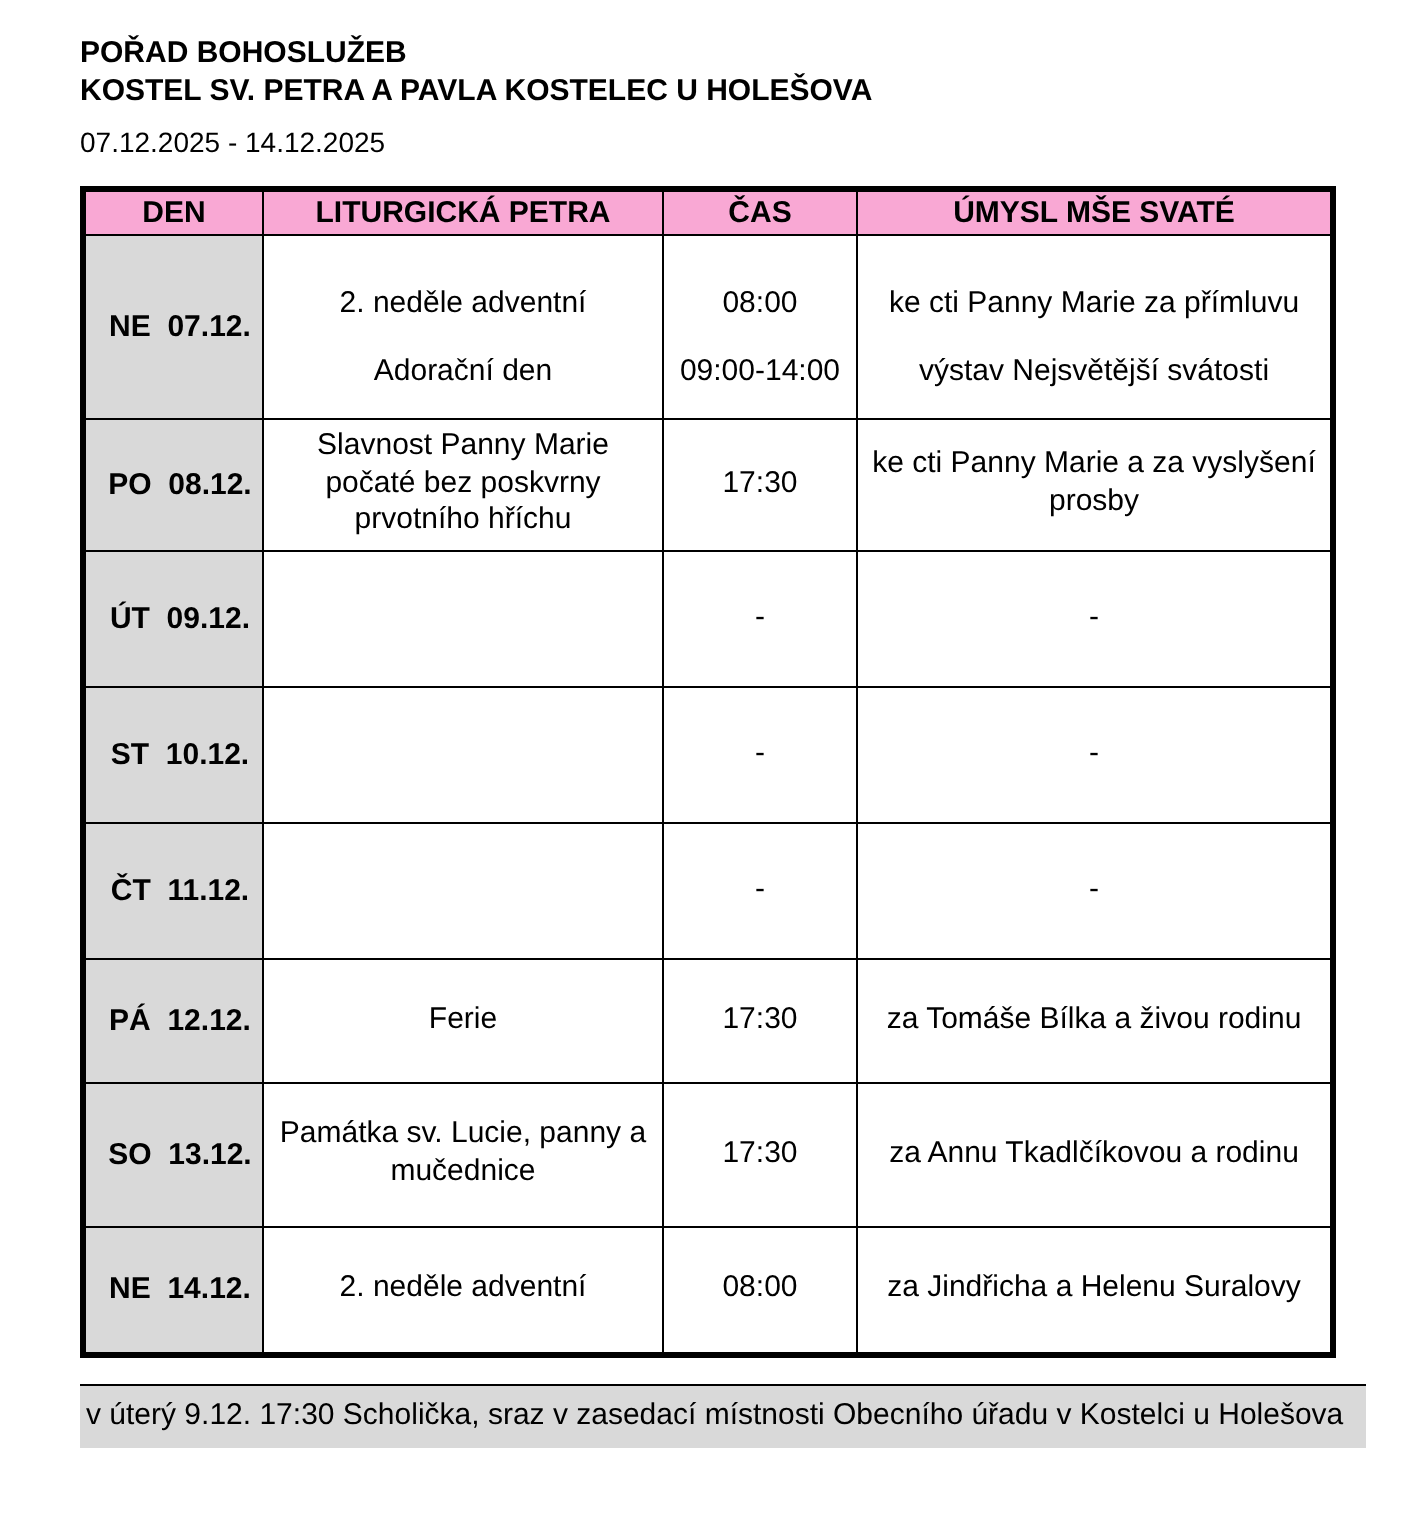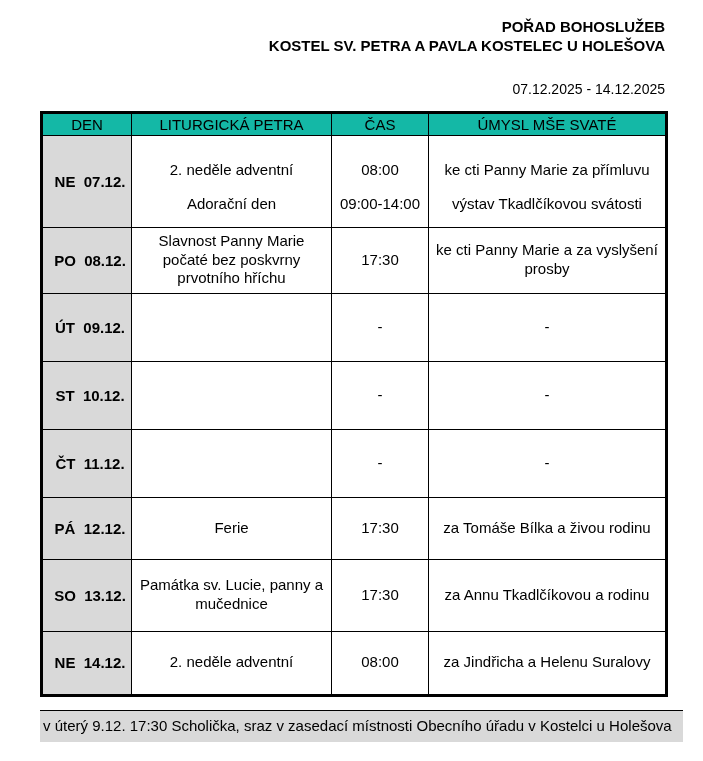--- a/index.html
+++ b/index.html
@@ -5,41 +5,41 @@
   * { box-sizing: border-box; margin: 0; padding: 0; }
   html, body { background: #ffffff; }
   body {
     width: 703px;
     height: 761px;
     font-family: "Liberation Sans", sans-serif;
     color: #000;
   }
   .page { width: 703px; padding: 18px 38px 10px 40px; }
 
-  .doc-header { text-align: right; margin-bottom: 14px; }
+  .doc-header { text-align: left; margin-bottom: 14px; }
   .doc-title { font-size: 15px; font-weight: bold; line-height: 1.25; }
-  .doc-date  { font-size: 14px; margin-top: 25px; }
+  .doc-date  { font-size: 14px; margin-top: 7px; }
 
   table.schedule {
     width: 625px;
     border-collapse: collapse;
     border: 3px solid var(--border, #000);
     table-layout: fixed;
   }
   table.schedule th, table.schedule td {
     border: 1px solid var(--border, #000);
     font-size: 15px;
     vertical-align: middle;
   }
   table.schedule thead tr { height: 23px; }
   table.schedule th {
-    font-weight: normal;
+    font-weight: bold;
     text-align: center;
     padding: 2px;
-    background: #14b8a6;
+    background: #f9a8d4;
   }
   th.shaded { background: var(--shade, #d9d9d9); }
 
   td.den {
     background: var(--shade, #d9d9d9);
     font-weight: bold;
     text-align: center;
     padding-left: 6px;
   }
   td.c { text-align: center; padding: 3px 4px; line-height: 1.25; }
@@ -108,21 +108,21 @@
         </td>
         <td class="c">
           <div class="split-wrap">
             <div>08:00</div>
             <div>09:00-14:00</div>
           </div>
         </td>
         <td class="c">
           <div class="split-wrap">
             <div>ke cti Panny Marie za přímluvu</div>
-            <div>výstav Tkadlčíkovou svátosti</div>
+            <div>výstav Nejsvětější svátosti</div>
           </div>
         </td>
       </tr>
 
       <tr class="r1">
         <td class="den">PO&nbsp;&nbsp;08.12.</td>
         <td class="c">Slavnost Panny Marie počaté bez poskvrny prvotního hříchu</td>
         <td class="c">17:30</td>
         <td class="c">ke cti Panny Marie a za vyslyšení prosby</td>
       </tr>

